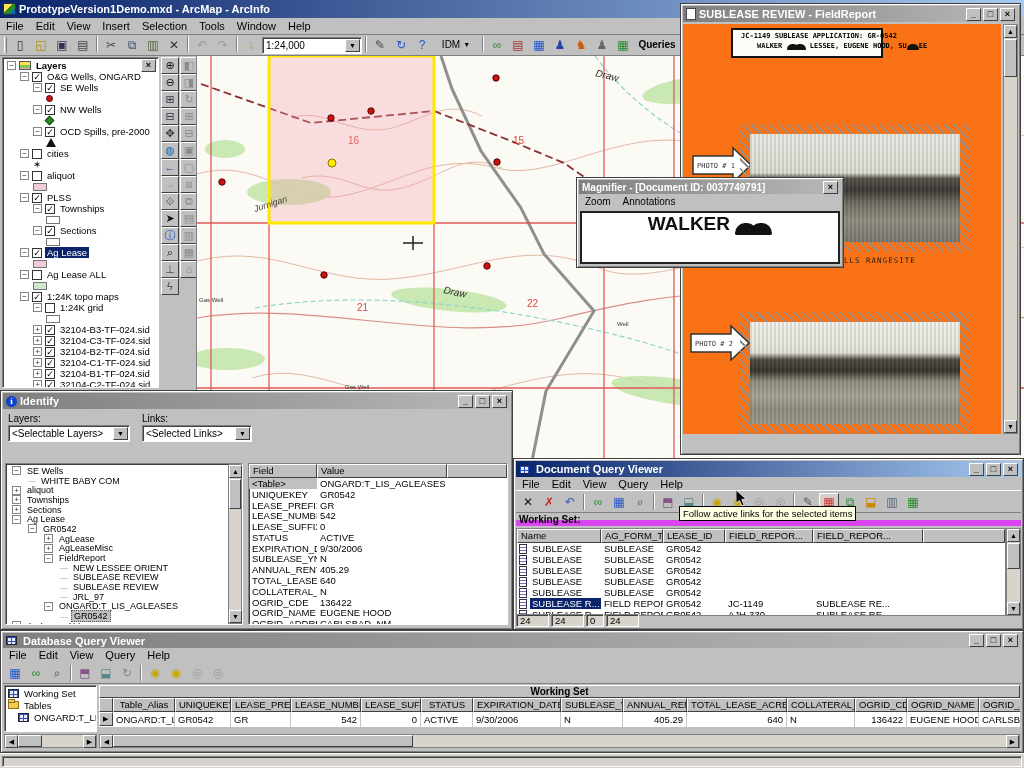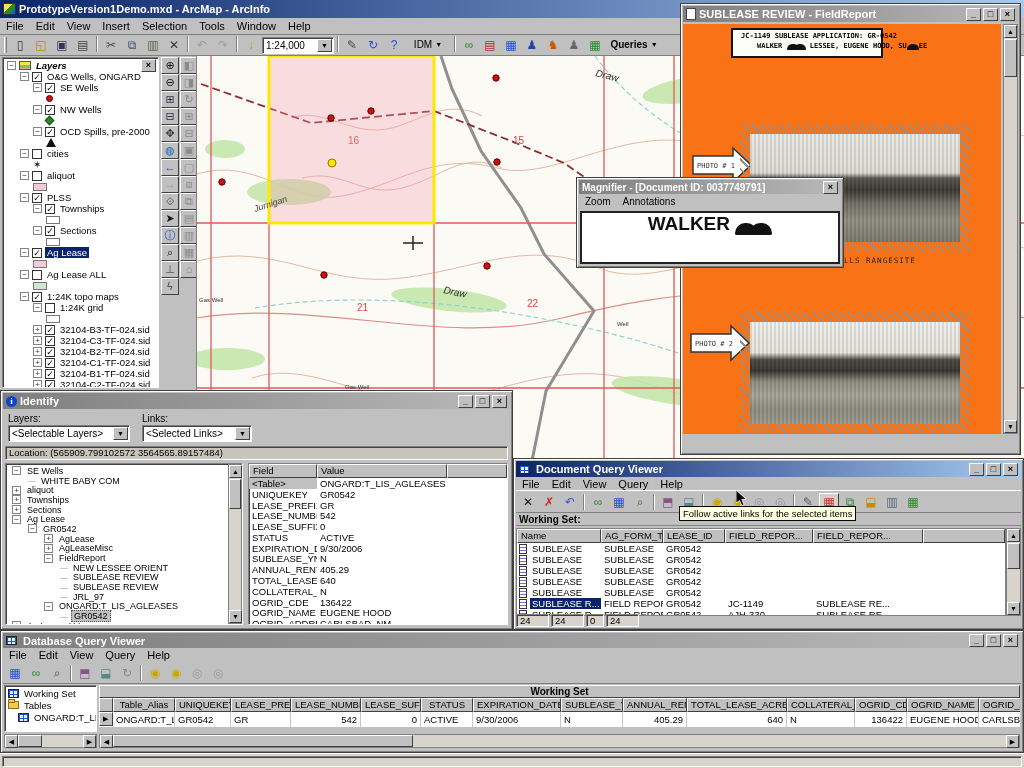--- a/index.html
+++ b/index.html
@@ -132,21 +132,21 @@
       <span class="tbb" style="color: rgb(68, 68, 68);">✂</span>
       <span class="tbb" style="color: rgb(68, 85, 119);">⧉</span>
       <span class="tbb" style="color: rgb(85, 102, 68);">▥</span>
       <span class="tbb" style="color: rgb(51, 51, 51);">✕</span>
       <span class="tsep"></span>
       <span class="tbb" style="color: rgb(153, 153, 170);">↶</span>
       <span class="tbb" style="color: rgb(153, 153, 170);">↷</span>
       <span class="tsep"></span>
       <span class="tbb" style="color: rgb(200, 160, 0);">↓</span>
     </span>
-  <span class="combo" style="width:72px;">
+  <span class="combo" style="width:100px;">
     <span class="cval">1:24,000</span>
     <span class="carr">▼</span>
   </span>
   <span style="display:flex;gap:1px;">
       <span class="tsep"></span>
       <span class="tbb" style="color: rgb(68, 68, 68);">✎</span>
       <span class="tbb" style="color: rgb(34, 85, 204);">↻</span>
       <span class="tbb" style="color: rgb(34, 85, 204);">?</span>
     </span>
   <span class="tbb" style="width:46px;display:flex;align-items:center;justify-content:center;gap:3px;font-size:10px;">
@@ -167,21 +167,21 @@
     <span>Queries</span>
       <span style="font-size:7px;">▼</span>
   </span>
 </div>
 
 <div class="abs sunken" id="toc" style="left:2px;top:57px;width:157px;height:331px;overflow:hidden;padding:2px 0 0 2px;">
   <span class="tbtn" style="position:absolute;right:2px;top:1px;">×</span>
 <div class="trow" style="padding-left: 2px;">
       <span class="exp">−</span>
       <span class="layersicon"></span>
-      <span class="tlabel" style="font-weight: bold; font-style: italic;">Layers</span>
+      <span class="tlabel" style="font-weight: bold;">Layers</span>
     </div>
     <div class="trow" style="padding-left: 15px;">
       <span class="exp">−</span>
       <span class="cb">✓</span>
       <span class="tlabel">O&amp;G Wells, ONGARD</span>
     </div>
     <div class="trow" style="padding-left: 28px;">
       <span class="exp">−</span>
       <span class="cb">✓</span>
       <span class="tlabel">SE Wells</span>
@@ -476,21 +476,20 @@
   <div class="abs" style="left:7px;top:22px;font-size:10px;">Layers:</div>
   <div class="abs" style="left:141px;top:22px;font-size:10px;">Links:</div>
   <div class="combo abs" style="left:7px;top:34px;width:122px;">
     <span class="cval">&lt;Selectable Layers&gt;</span>
     <span class="carr">▼</span>
   </div>
   <div class="combo abs" style="left:141px;top:34px;width:110px;">
     <span class="cval">&lt;Selected Links&gt;</span>
     <span class="carr">▼</span>
   </div>
-  <div class="sunken abs" style="left:4px;top:55px;right:4px;height:14px;background:#c8c4bc;font-size:9.5px;line-height:12px;padding:0 3px;white-space:nowrap;">Location: (565909.799102572 3564565.89157484)</div>
   <div class="sunken abs" id="idtree" style="left:4px;top:72px;width:238px;bottom:4px;overflow:hidden;padding:2px 16px 2px 4px;">
     <div class="sbv" style="right:0;top:0;bottom:0;width:14px;">
       <span class="sbb" style="position:absolute;top:0;left:0;">▲</span>
       <span class="sbthumb" style="position:absolute;top:14px;left:0;width:12px;height:30px;"></span>
       <span class="sbb" style="position:absolute;bottom:0;left:0;">▼</span>
     </div>
   <div class="itree-row" style="padding-left: 2px;">
         <span class="exp">−</span>
         <span class="ilabel">SE Wells</span>
       </div>
@@ -660,21 +659,21 @@
       <span class="tbb" style="color: rgb(153, 153, 153);">◎</span>
       <span class="tbb" style="color: rgb(153, 153, 153);">◎</span>
       <span class="tsep"></span>
       <span class="tbb" style="color: rgb(85, 85, 85);">✎</span>
       <span class="tbb hl" style="color: rgb(204, 51, 51);">▦</span>
       <span class="tbb" style="color: rgb(51, 136, 51);">⧉</span>
       <span class="tbb" style="color: rgb(204, 136, 0);">⬓</span>
       <span class="tbb" style="color: rgb(85, 102, 119);">▥</span>
       <span class="tbb" style="color: rgb(42, 138, 42);">▦</span>
     </div>
-  <div style="height:13px;font-size:10px;font-weight:bold;padding:1px 3px;border-bottom:1px solid #d946ef;">Working Set:</div>
+  <div style="height:13px;font-size:10px;font-weight:bold;padding:1px 3px;border-bottom:6px solid #d946ef;">Working Set:</div>
   <div class="abs" id="doctable" style="left:2px;right:17px;top:69px;height:88px;background:#fff;border:1px solid #808080;overflow:hidden;">
     <div style="display:flex;" id="dochdr">
         <span class="hdrcell" style="width: 84px;">Name</span>
         <span class="hdrcell" style="width: 62px;">AG_FORM_TYPE</span>
         <span class="hdrcell" style="width: 62px;">LEASE_ID</span>
         <span class="hdrcell" style="width: 88px;">FIELD_REPOR...</span>
         <span class="hdrcell" style="width: 110px;">FIELD_REPOR...</span>
         <span class="hdrcell" style="flex: 1 1 0%;"></span>
       </div>
     <div id="docrows">

